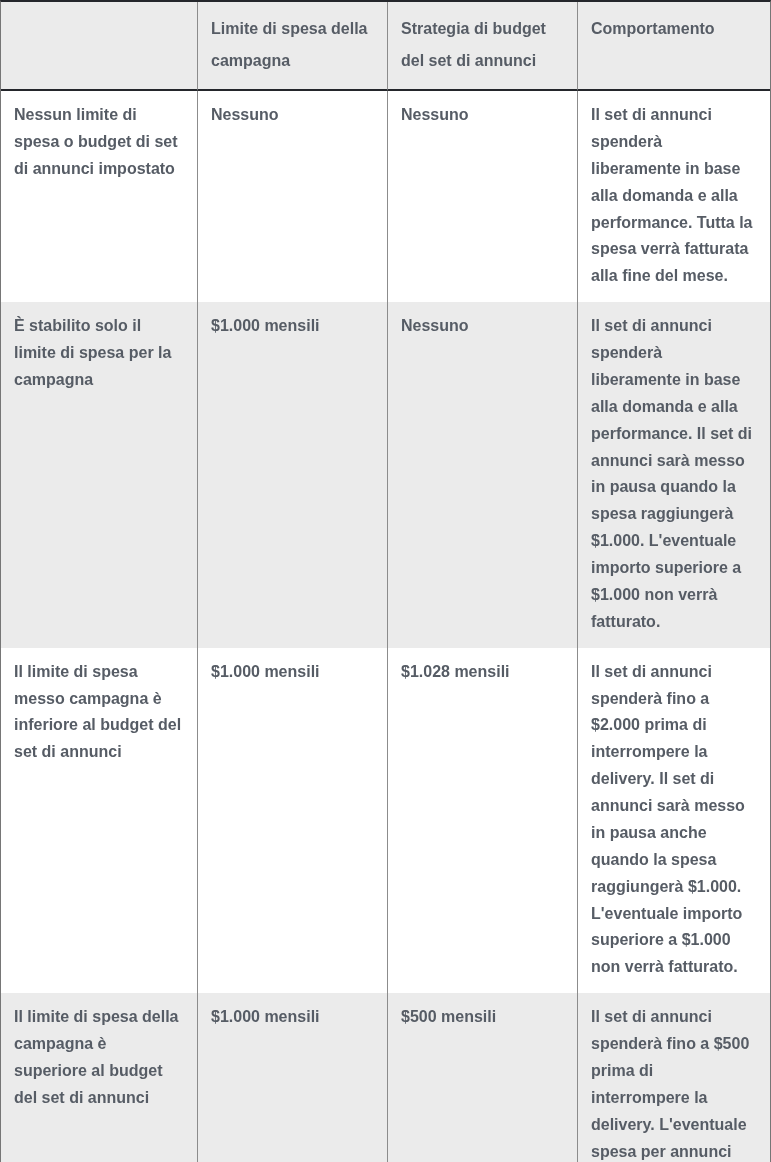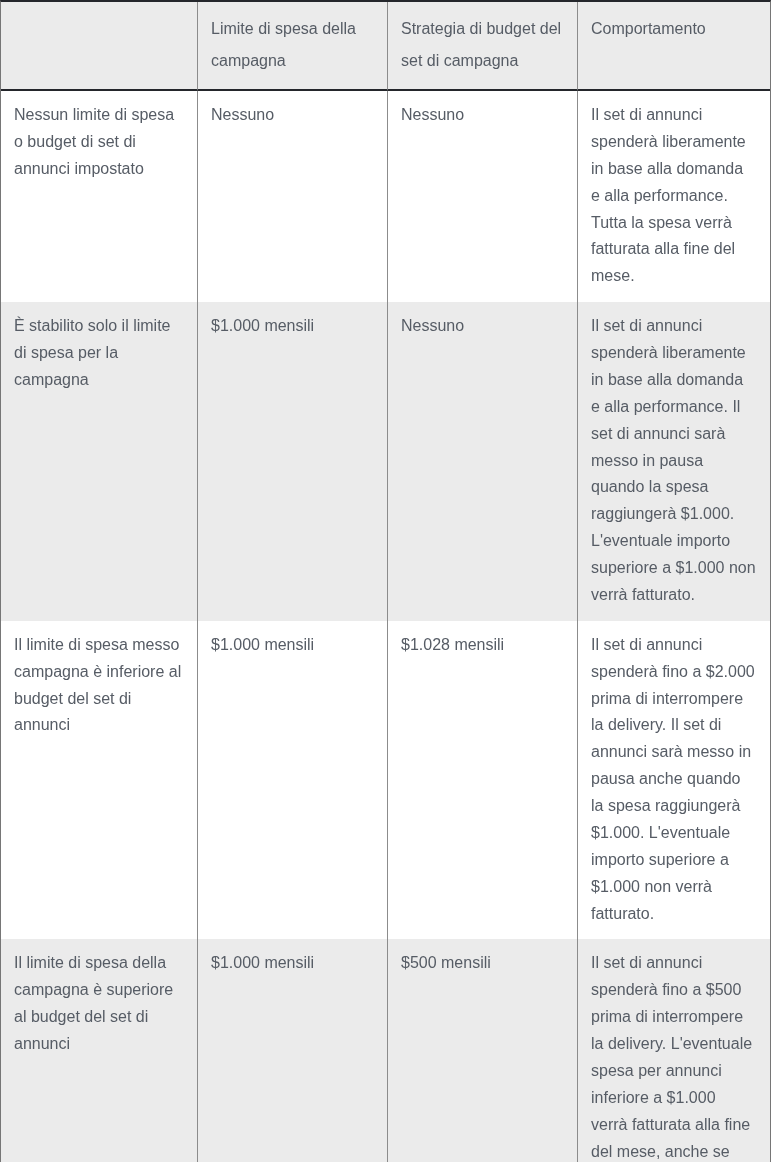--- a/index.html
+++ b/index.html
@@ -28,21 +28,21 @@
   }
   .spend-table col.c1 { width: 196px; }
   .spend-table col.c2 { width: 190px; }
   .spend-table col.c3 { width: 190px; }
   .spend-table col.c4 { width: auto;  }
 
   .spend-table th,
   .spend-table td {
     vertical-align: top;
     text-align: left;
-    font-weight: 400;
+    font-weight: 700;
     padding: 11px 14px 12px 13px;
     box-sizing: border-box;
     overflow-wrap: break-word;
   }
   .spend-table th + th,
   .spend-table td + td {
     border-left: 1px solid #8c8c8c;
   }
 
   thead th {
@@ -73,21 +73,21 @@
   <colgroup>
     <col class="c1">
       <col class="c2">
       <col class="c3">
       <col class="c4">
   </colgroup>
   <thead>
     <tr>
       <th></th>
       <th>Limite di spesa della campagna</th>
-      <th>Strategia di budget del set di campagna</th>
+      <th>Strategia di budget del set di annunci</th>
       <th>Comportamento</th>
     </tr>
   </thead>
   <tbody>
   <tr>
     <td>Nessun limite di spesa o budget di set di annunci impostato</td>
     <td>Nessuno</td>
     <td>Nessuno</td>
     <td>Il set di annunci spenderà liberamente in base alla domanda e alla performance. Tutta la spesa verrà fatturata alla fine del mese.</td>
   </tr>

